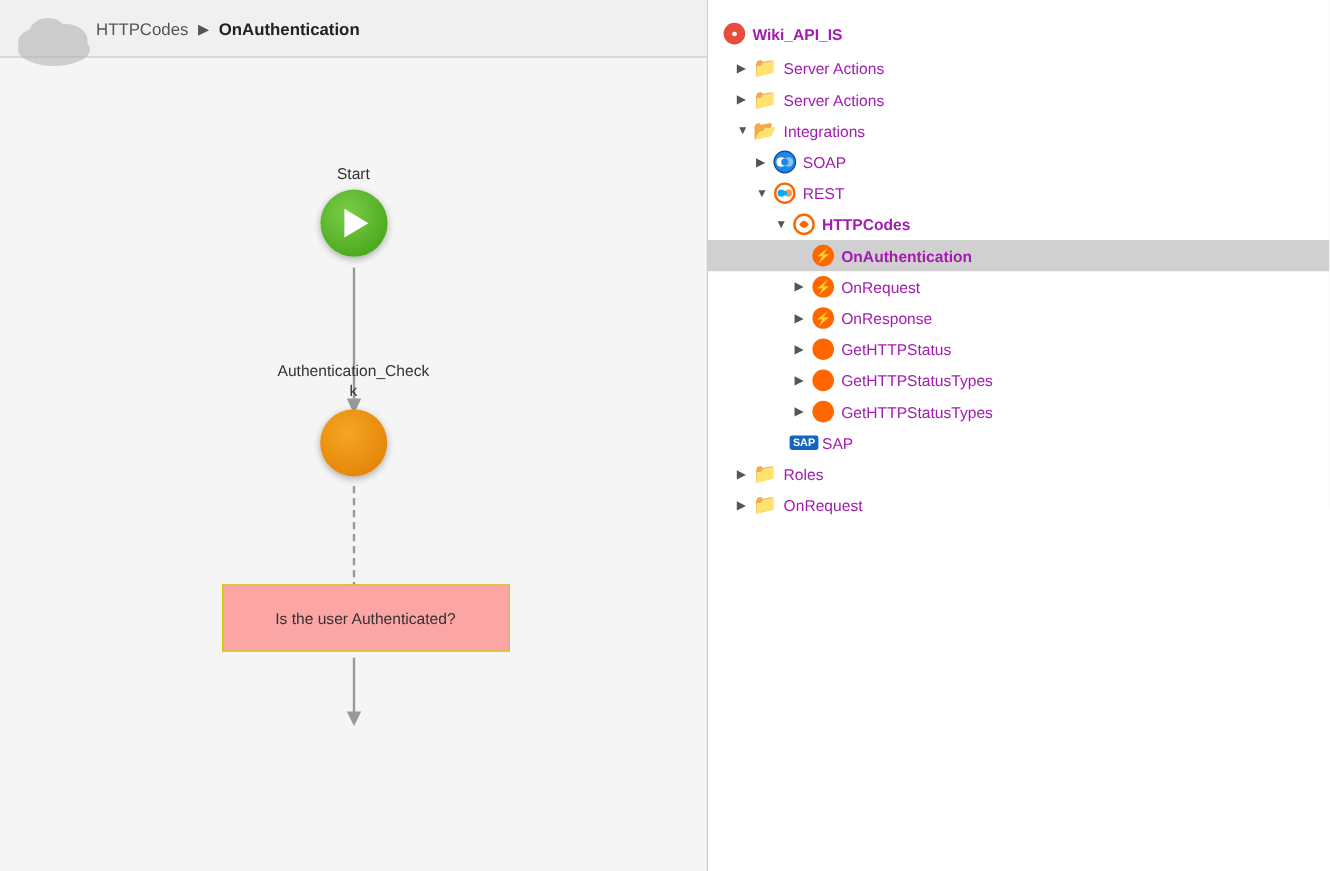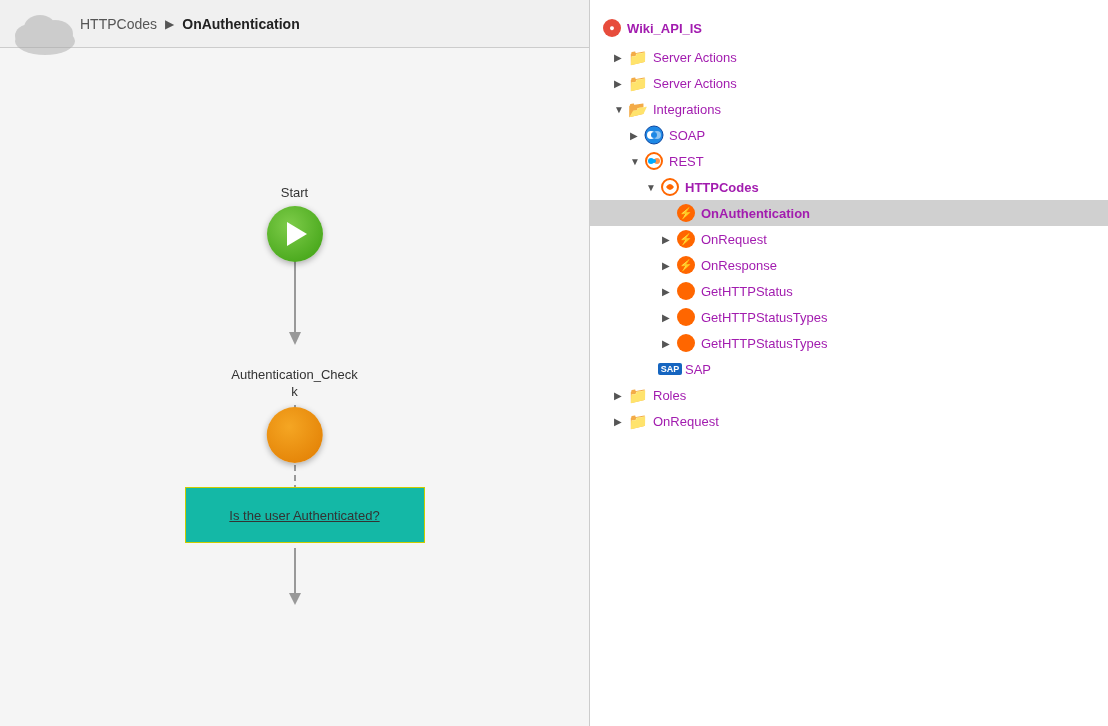--- a/index.html
+++ b/index.html
@@ -71,21 +71,20 @@
       width: 320px;
       height: 560px;
     }
 
     
     .flow-node {
       position: absolute;
       display: flex;
       flex-direction: column;
       align-items: center;
-      margin-top: 48px;
     }
 
     .node-label {
       font-size: 13px;
       color: #333;
       margin-bottom: 6px;
       text-align: center;
     }
 
     
@@ -110,51 +109,50 @@
       width: 0;
       height: 0;
       border-top: 12px solid transparent;
       border-bottom: 12px solid transparent;
       border-left: 20px solid white;
       margin-left: 4px;
     }
 
     
     .action-node {
-      top: 212px;
+      top: 194px;
       left: 50%;
       transform: translateX(-50%);
       justify-content: flex-end;
     }
 
     .orange-circle {
       width: 56px;
       height: 56px;
       background: radial-gradient(circle at 40% 35%, #f5a623, #e07b00);
       border-radius: 50%;
       box-shadow: 0 2px 6px rgba(0,0,0,0.3);
     }
 
     
     .comment-box {
       position: absolute;
       top: 380px;
       left: 50px;
       width: 240px;
       height: 56px;
-      background: #14b8a6;
+      background: #fca5a5;
       border: 1.5px solid #cccc00;
       display: flex;
       align-items: center;
       justify-content: center;
       padding: 4px 8px;
       font-size: 13px;
       color: #333;
       text-align: center;
-      text-decoration: underline;
     }
 
     
     .end-node {
       top: 490px;
       left: 50%;
       transform: translateX(-50%);
     }
 
     .green-circle-stop {

